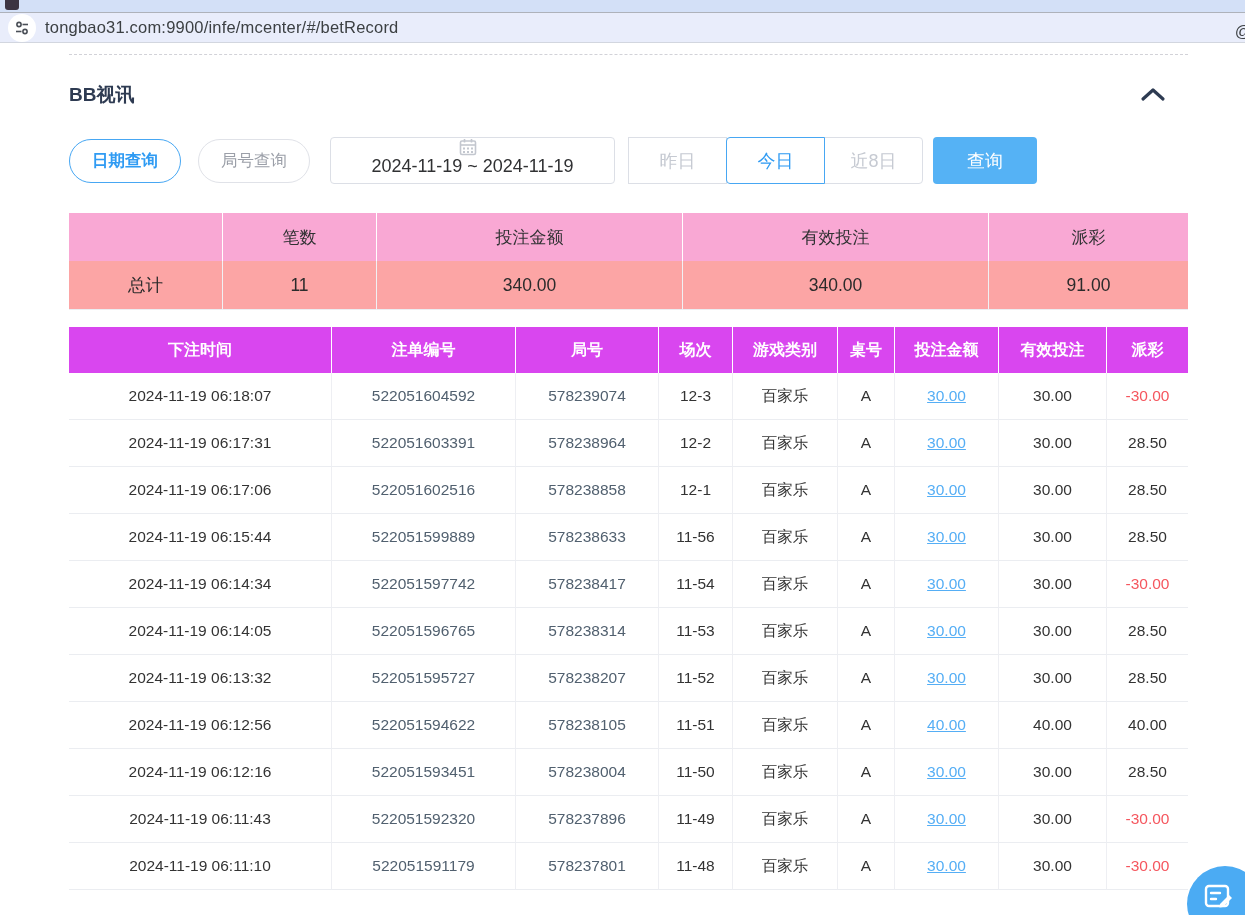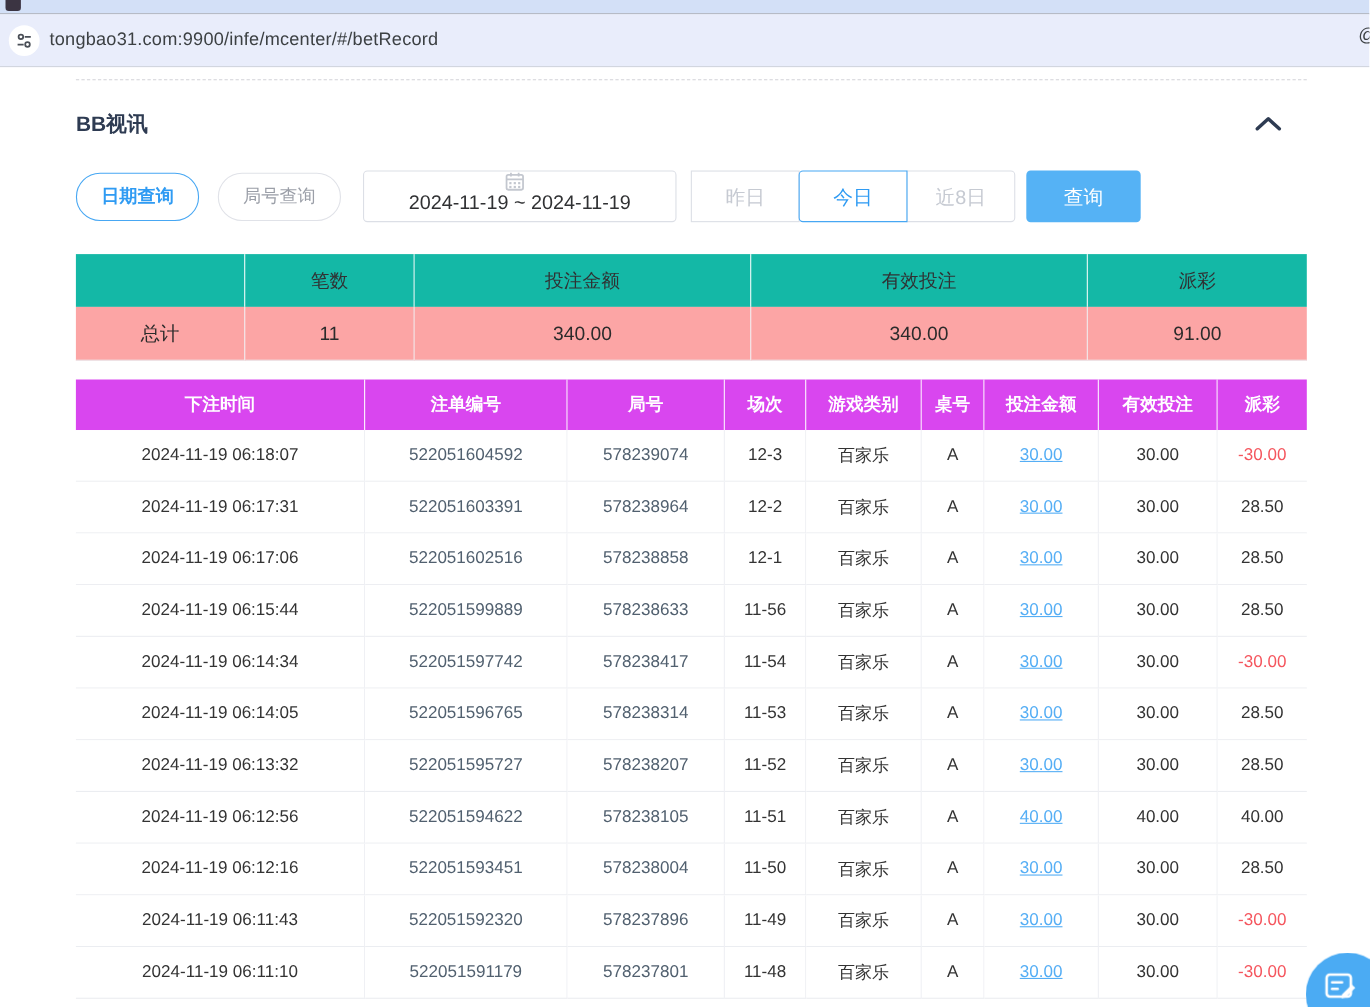--- a/index.html
+++ b/index.html
@@ -2,21 +2,21 @@
 <html><head>
 <meta charset="utf-8">
 <style>
   * { margin:0; padding:0; box-sizing:border-box; }
   html,body { width:1245px; height:915px; overflow:hidden; background:#fff;
     font-family:"Liberation Sans","DejaVu Sans",sans-serif; }
 
   
   .tabstrip { height:13px; background:#d3e0f7; border-bottom:1px solid #aeb2ba; position:relative; }
   .tab-favicon { position:absolute; left:5px; top:0; width:14px; height:10px; background:#3b3442; border-radius:0 0 3px 3px; }
-  .addressbar { height:48px; background:#e9edfb; display:flex; align-items:center; position:relative;
+  .addressbar { height:30px; background:#e9edfb; display:flex; align-items:center; position:relative;
     border-bottom:1px solid #d2d6df; }
   .site-btn { width:28px; height:28px; border-radius:50%; background:#fff; margin-left:8px;
     display:flex; align-items:center; justify-content:center; flex:0 0 auto; cursor:pointer; }
   .url-text { margin-left:9px; font-size:16.5px; color:#3c4043; letter-spacing:.2px; }
   .addr-right-icon { position:absolute; right:-7px; top:9px; font-size:17px; color:#3c4043; }
 
   
   .content { width:1119px; margin-left:69px; }
   .dashed-sep { border-top:1px dashed #d2d2d8; margin-top:11px; }
   .section-head { display:flex; align-items:center; justify-content:space-between; margin-top:27px; }
@@ -40,21 +40,21 @@
   .seg.first { border-radius:4px 0 0 4px; }
   .seg.last { border-radius:0 4px 4px 0; }
   .seg.active { border:1px solid #47a7f3; color:#2f9bf3; z-index:2; }
   .query-btn { width:104px; height:47px; margin-left:10px; border:none; border-radius:4px;
     background:#55b2f5; color:#fff; font-size:18px; cursor:pointer;
     font-family:"Liberation Sans","DejaVu Sans",sans-serif; }
 
   
   table { border-collapse:separate; border-spacing:0; table-layout:fixed; width:1119px; }
   .summary { margin-top:29px; }
-  .summary th { height:48px; background:#14b8a6; font-weight:normal; font-size:17px; color:#303133;
+  .summary th { height:48px; background:#f9a8d4; font-weight:normal; font-size:17px; color:#303133;
     border-right:1px solid #fff; }
   .summary th:last-child { border-right:none; }
   .summary td { height:49px; background:#fca5a5; text-align:center; font-size:17.5px; color:#2b2b2b;
     border-right:1px solid #f0f1f4; border-bottom:1px solid #ebedf1; }
   .summary td:last-child { border-right:none; }
 
   
   .records { margin-top:17px; }
   .records th { height:46px; background:#d946ef; color:#fff; font-size:16px; font-weight:bold;
     border-right:1px solid #fff; }

